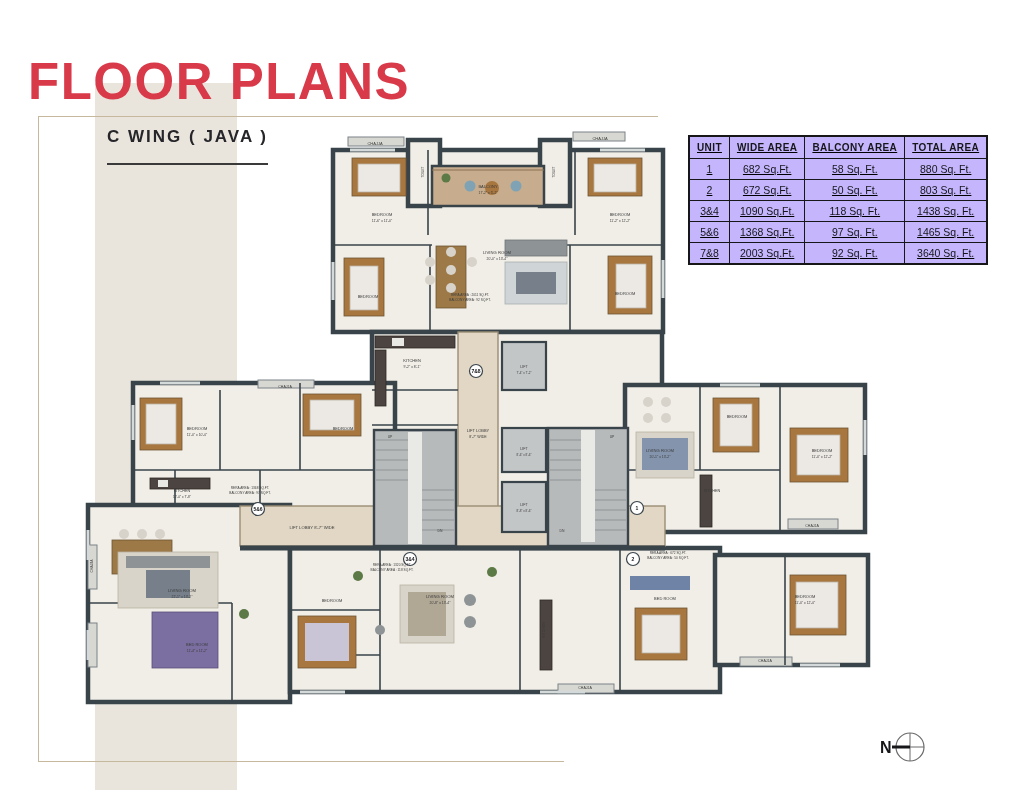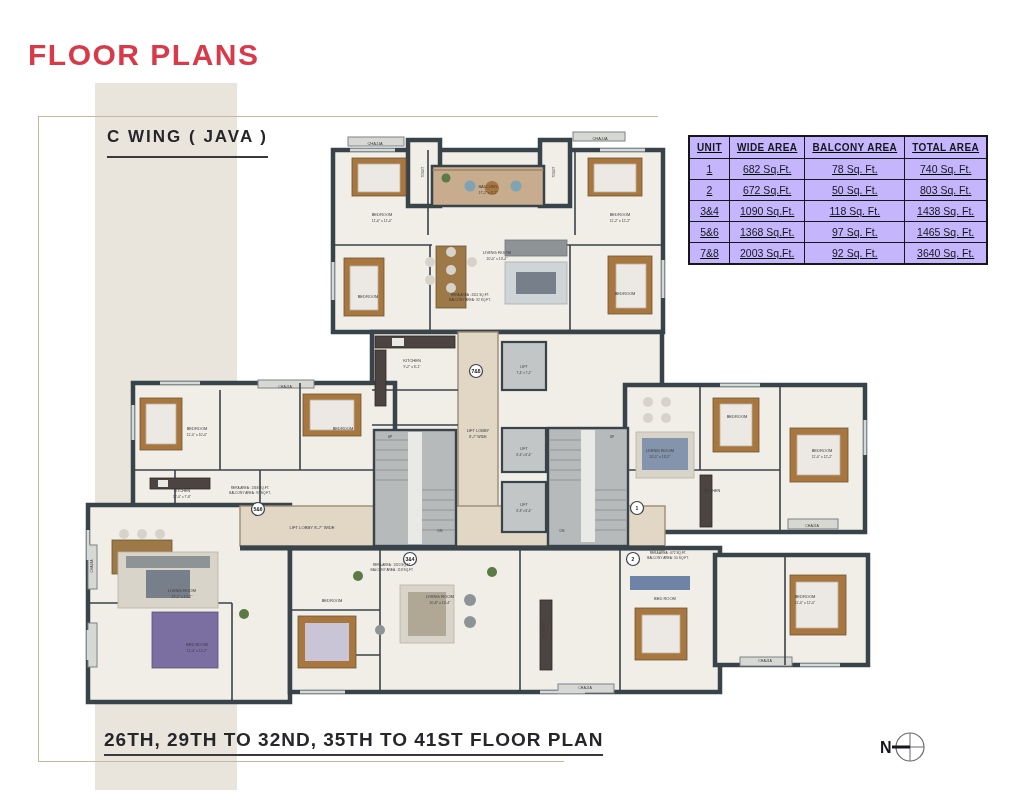--- a/index.html
+++ b/index.html
@@ -2,24 +2,24 @@
 <html><head>
 <meta charset="utf-8">
 <style>
   html,body{margin:0;padding:0;background:#ffffff;}
   .canvas{position:relative;width:1011px;height:800px;background:#ffffff;overflow:hidden;
           font-family:"Liberation Sans",sans-serif;}
   .band{position:absolute;left:95px;top:83px;width:142px;height:707px;background:#e9e5dd;}
   .frame-v{position:absolute;left:38px;top:116px;width:1px;height:646px;background:#c6b89d;}
   .frame-top{position:absolute;left:38px;top:116px;width:620px;height:1px;background:#c6b89d;}
   .frame-bottom{position:absolute;left:38px;top:761px;width:526px;height:1px;background:#c6b89d;}
-  .title{position:absolute;left:28px;top:18px;font-size:30px;font-weight:bold;
+  .title{position:absolute;left:28px;top:18px;font-size:51px;font-weight:bold;
          letter-spacing:1.5px;color:#d93a4a;}
   .wing{position:absolute;left:107px;top:127px;font-size:17px;font-weight:bold;
-        letter-spacing:2px;color:#26262a;border-bottom:2px solid #3a3a3a;padding-bottom:9px;}
+        letter-spacing:2px;color:#26262a;border-bottom:2px solid #3a3a3a;padding-bottom:16px;}
   .floors{position:absolute;left:104px;top:729px;font-size:19px;font-weight:bold;
           letter-spacing:1px;color:#26262a;border-bottom:2px solid #3a3a3a;padding-bottom:3px;}
   table.area{position:absolute;left:688px;top:135px;border-collapse:collapse;
              border:2px solid #17171a;background:#c4b5fd;text-decoration:underline;}
   table.area th{font-size:10px;font-weight:bold;color:#17171a;border:1.4px solid #17171a;
                 padding:5px 7px;letter-spacing:.4px;white-space:nowrap;}
   table.area td{font-size:10.5px;color:#17171a;border:1.4px solid #17171a;text-align:center;
                 padding:4px 7px;white-space:nowrap;}
   .compass{position:absolute;left:858px;top:720px;}
   .compass .n{font-size:16px;font-weight:bold;fill:#17171a;}
@@ -30,37 +30,36 @@
 <body>
 <div class="canvas">
 
   <div class="band"></div>
   <div class="frame-v"></div>
   <div class="frame-top"></div>
   <div class="frame-bottom"></div>
 
   <h1 class="title">FLOOR PLANS</h1>
   <div class="wing">C WING ( JAVA )</div>
-  <div class="floors">26TH, 29TH TO 32ND, 35TH TO 41ST FLOOR PLAN</div>
 
   <table class="area">
     <thead>
       <tr id="area-head">
           <th>UNIT</th>
           <th>WIDE AREA</th>
           <th>BALCONY AREA</th>
           <th>TOTAL AREA</th>
         </tr>
     </thead>
     <tbody id="area-body">
         <tr>
           <td>1</td>
           <td>682 Sq.Ft.</td>
-          <td>78 Sq. Ft.</td>
-          <td>740 Sq. Ft.</td>
+          <td>58 Sq. Ft.</td>
+          <td>880 Sq. Ft.</td>
         </tr>
         <tr>
           <td>2</td>
           <td>672 Sq.Ft.</td>
           <td>50 Sq. Ft.</td>
           <td>803 Sq. Ft.</td>
         </tr>
         <tr>
           <td>3&amp;4</td>
           <td>1090 Sq.Ft.</td>

